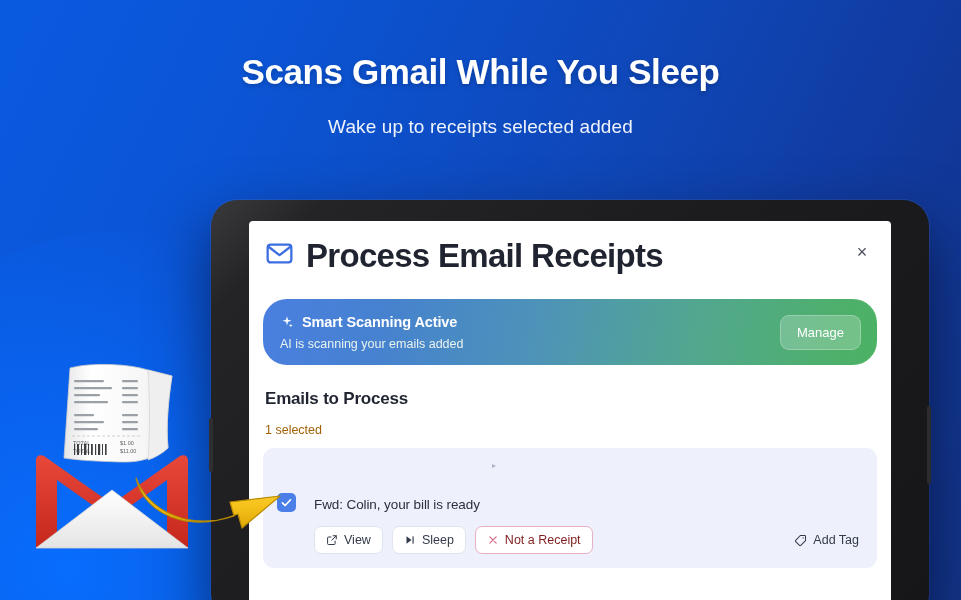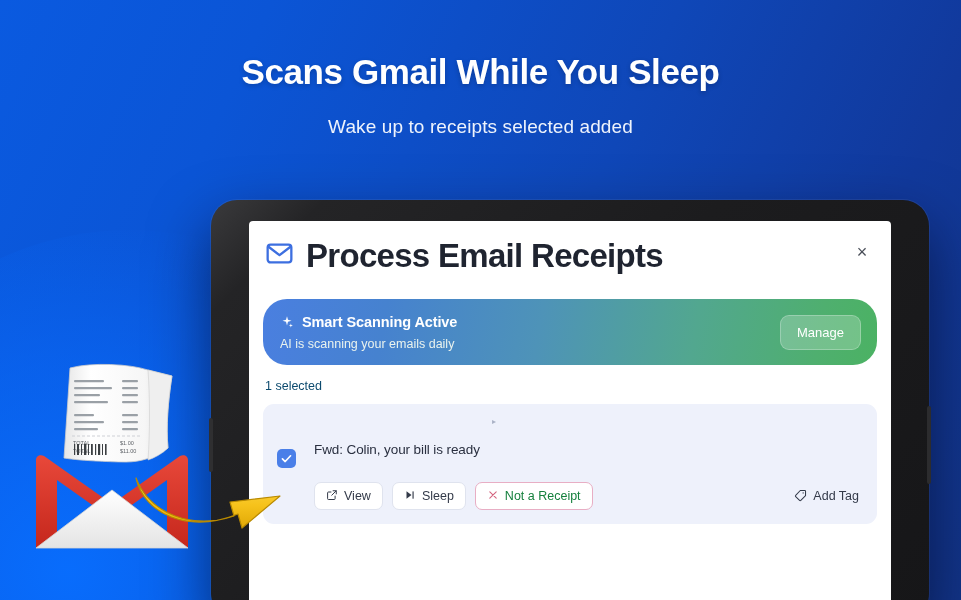--- a/index.html
+++ b/index.html
@@ -202,21 +202,21 @@
     margin-top: 24px;
     font-size: 17px;
     font-weight: bold;
     color: #1f2430;
     letter-spacing: -0.2px;
     padding-left: 2px;
   }
   #selected-count {
     margin-top: 14px;
     font-size: 12.5px;
-    color: #0c4a6e;
+    color: #a16207;
     padding-left: 2px;
   }
 
   
   #email-card {
     margin-top: 11px;
     background: #eef1fb;
     border-radius: 11px;
     padding: 13px 14px 14px 14px;
     position: relative;
@@ -226,21 +226,21 @@
   #email-sender {
     font-size: 8px;
     color: #aab2c6;
     padding-left: 215px;
     height: 11px;
     overflow: hidden;
     white-space: nowrap;
   }
   #email-main-row {
     display: flex;
-    align-items: center;
+    align-items: flex-end;
     margin-top: 2px;
   }
   #email-checkbox {
     flex: 0 0 auto;
     width: 19px;
     height: 19px;
     border-radius: 5px;
     background: #4a7fe8;
     margin-right: 18px;
     margin-top: 19px;
@@ -262,35 +262,36 @@
     padding-top: 8px;
   }
   #email-actions {
     display: flex;
     align-items: center;
     margin-top: 14px;
     padding-left: 37px;
   }
   .act-btn {
     display: inline-flex;
+    align-items: center;
     gap: 6px;
     background: #ffffff;
     border: 1px solid #dfe3ee;
     border-radius: 7px;
     padding: 6px 11px;
     font-size: 12.5px;
     color: #333a49;
     font-family: "Liberation Sans", sans-serif;
     cursor: pointer;
     margin-right: 9px;
     white-space: nowrap;
   }
   .act-btn.danger {
     border-color: #e8aec4;
-    color: #15803d;
+    color: #7f1d1d;
   }
   .act-btn svg { display: block; flex: 0 0 auto; }
   #add-tag-btn {
     margin-left: auto;
     margin-right: 2px;
     background: transparent;
     border: none;
     padding: 6px 2px;
   }
 
@@ -342,25 +343,26 @@
 
           <div id="scan-banner">
             <div id="scan-banner-text">
               <div id="scan-title-row">
                 <svg id="sparkle-icon" viewBox="0 0 24 24">
                   <path d="M12 2.2 L13.7 8.3 L19.8 10 L13.7 11.7 L12 17.8 L10.3 11.7 L4.2 10 L10.3 8.3 Z" fill="#ffffff"></path>
                   <path d="M18.6 14.4 L19.4 17.1 L22.1 17.9 L19.4 18.7 L18.6 21.4 L17.8 18.7 L15.1 17.9 L17.8 17.1 Z" fill="#ffffff"></path>
                 </svg>
                 <span id="scan-title">Smart Scanning Active</span>
               </div>
-              <div id="scan-sub">AI is scanning your emails daily</div>
+              <div id="scan-sub">AI is scanning your emails added</div>
             </div>
             <button id="manage-btn">Manage</button>
           </div>
 
+          <div id="section-title">Emails to Process</div>
           <div id="selected-count">1 selected</div>
 
           <div id="email-card">
             <div id="email-sender">▸</div>
 
             <div id="email-main-row">
               <div id="email-checkbox">
                 <svg width="13" height="13" viewBox="0 0 24 24" fill="none">
                   <path d="M4.5 12.6 L9.6 17.6 L19.5 7" stroke="#ffffff" stroke-width="3.1" stroke-linecap="round" stroke-linejoin="round"></path>
                 </svg>

